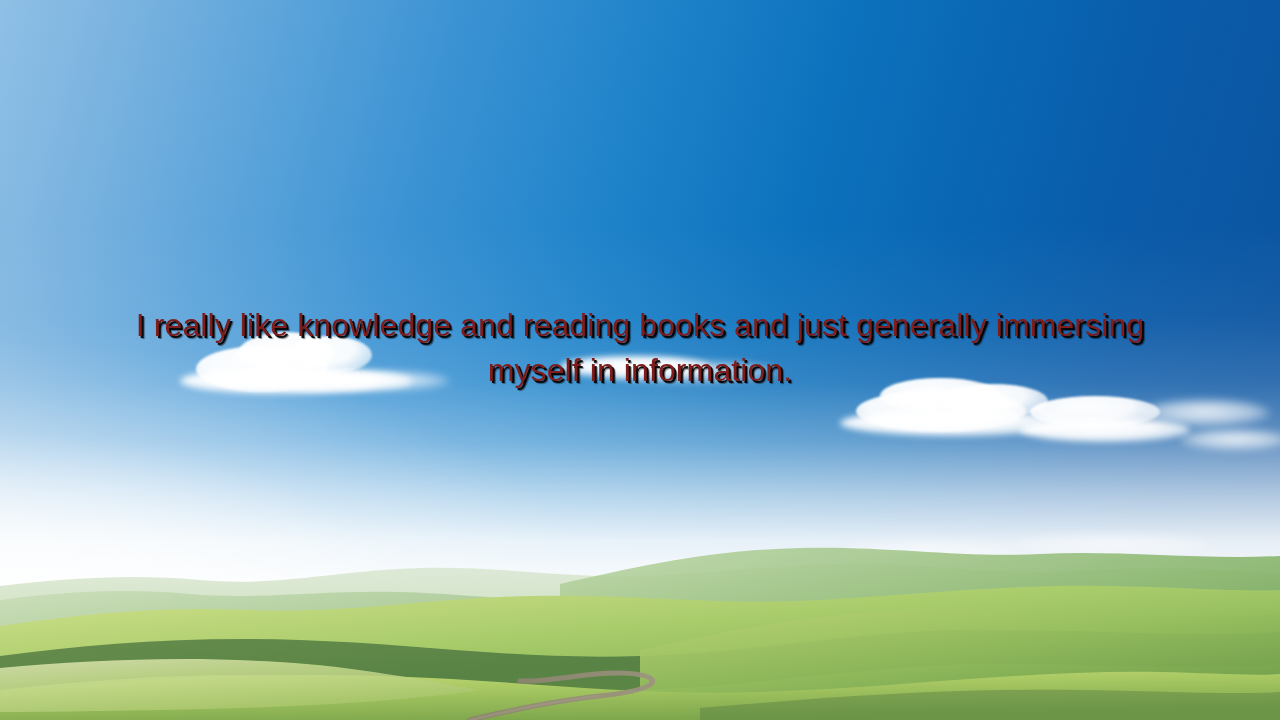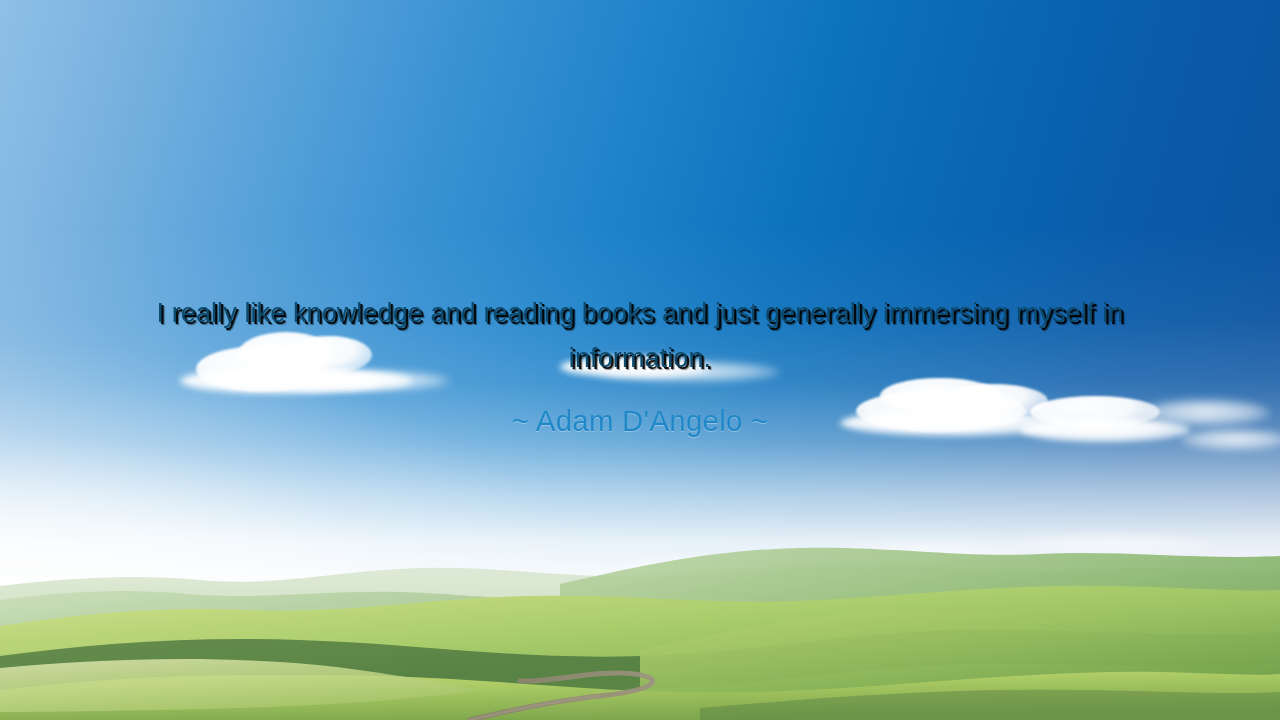--- a/index.html
+++ b/index.html
@@ -95,25 +95,25 @@
 
   
   .quote-block {
     position: absolute;
     left: 0; right: 0;
     top: 291px;
     text-align: center;
   }
   .quote-text {
     display: block;
-    margin: 0 auto;
+    margin: 12px auto;
     width: 1110px;
-    font-size: 27px;
+    font-size: 32px;
     line-height: 45px;
-    color: #0c4a6e;
+    color: #7f1d1d;
     text-shadow: 2px 2px 0 rgba(0,0,0,0.92), 3px 3px 1px rgba(0,0,0,0.45);
     letter-spacing: 0.1px;
   }
   .author-text {
     display: block;
     margin: 20px auto 0;
     font-size: 29.5px;
     line-height: 40px;
     color: #2088c8;
     text-shadow: 0 1px 1px rgba(255,255,255,0.35);
@@ -240,16 +240,15 @@
                L1280,180 L700,180 Z" fill="#567f42" opacity="0.45"></path>
 
       <path d="M470,180 C520,168 560,160 600,156 C640,152 660,144 650,138
                C640,132 610,132 586,135 C560,138 540,142 520,141" fill="none" stroke="url(#gPath)" stroke-width="5" stroke-linecap="round" opacity="0.9"></path>
       <path d="M470,180 C520,168 560,160 600,156" fill="none" stroke="#a49a86" stroke-width="3" stroke-linecap="round" opacity="0.55"></path>
     </svg>
   </div>
 
   <div class="quote-block">
     <span class="quote-text">I really like knowledge and reading books and just generally immersing myself in information.</span>
-    <span class="author-text">~ Adam D'Angelo ~</span>
   </div>
 
 </div>
 
 </body></html>

